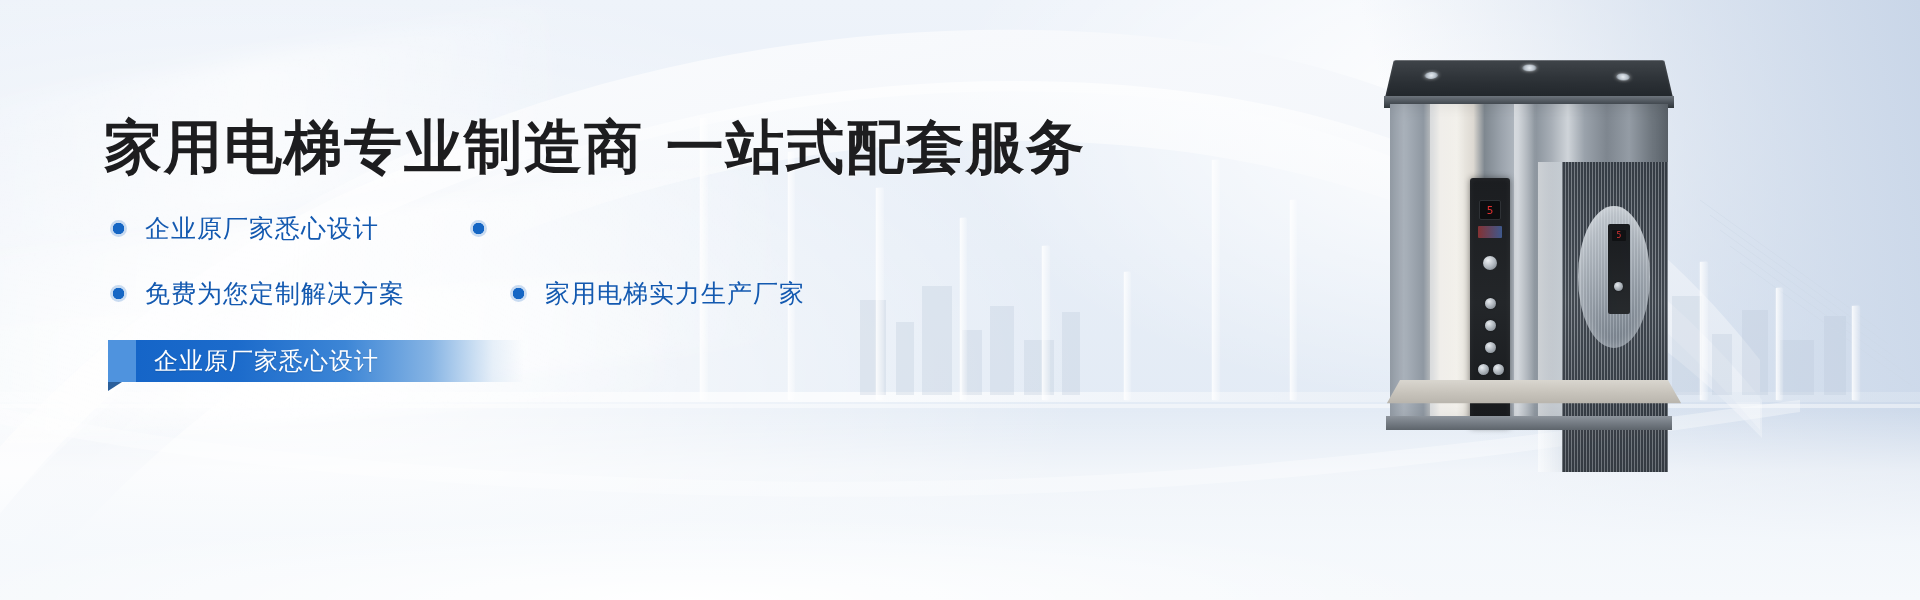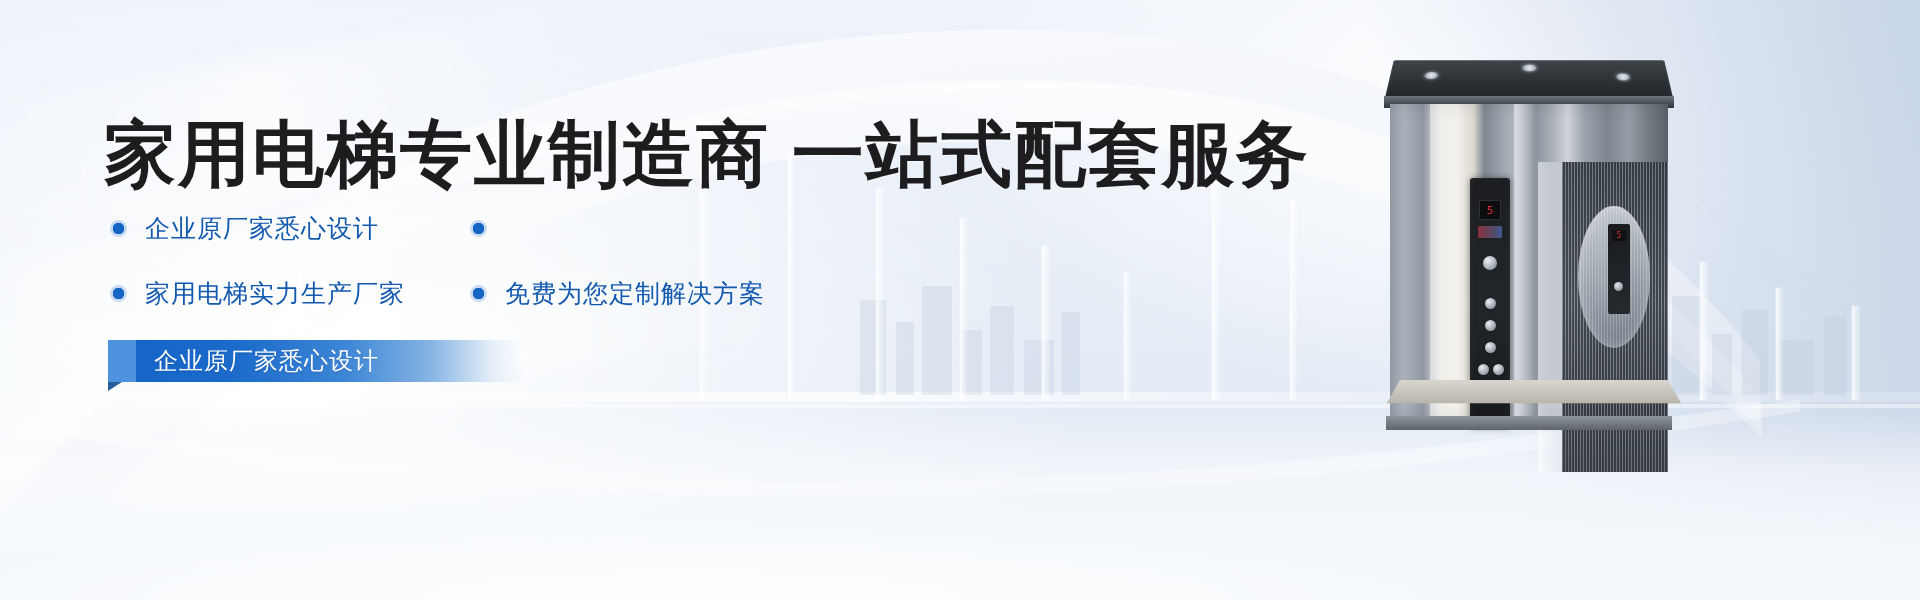--- a/index.html
+++ b/index.html
@@ -72,21 +72,21 @@
   }
 
   
   .content {
     position:absolute; left:104px; top:0; width:1000px; height:600px;
     z-index: 20;
   }
 
   .headline {
     position:absolute; top:115px; left:0;
-    font-size: 72px;
+    font-size: 58px;
     font-weight: 700;
     letter-spacing: 2px;
     color: #1d1d1f;
     white-space: nowrap;
     line-height: 1.1;
     text-shadow: 0 1px 0 rgba(255,255,255,0.6);
   }
   .headline .gap { display:inline-block; width: 22px; }
 
   
@@ -370,27 +370,27 @@
         <div class="feature feature-col-left">
           <span class="bullet-dot"></span>
           <span>企业原厂家悉心设计</span>
         </div>
         <div class="feature feature-col-right">
           <span class="bullet-dot"></span>
         </div>
       </div>
 
       <div class="feature-row">
+        <div class="feature feature-col-right">
+          <span class="bullet-dot"></span>
+          <span>免费为您定制解决方案</span>
+        </div>
         <div class="feature feature-col-left">
           <span class="bullet-dot"></span>
           <span>家用电梯实力生产厂家</span>
-        </div>
-        <div class="feature feature-col-right">
-          <span class="bullet-dot"></span>
-          <span>免费为您定制解决方案</span>
         </div>
       </div>
 
     </div>
 
     <div class="ribbon-wrap">
       <div class="ribbon-tab"></div>
       <div class="ribbon-body">
         <span class="ribbon-text">企业原厂家悉心设计</span>
       </div>

